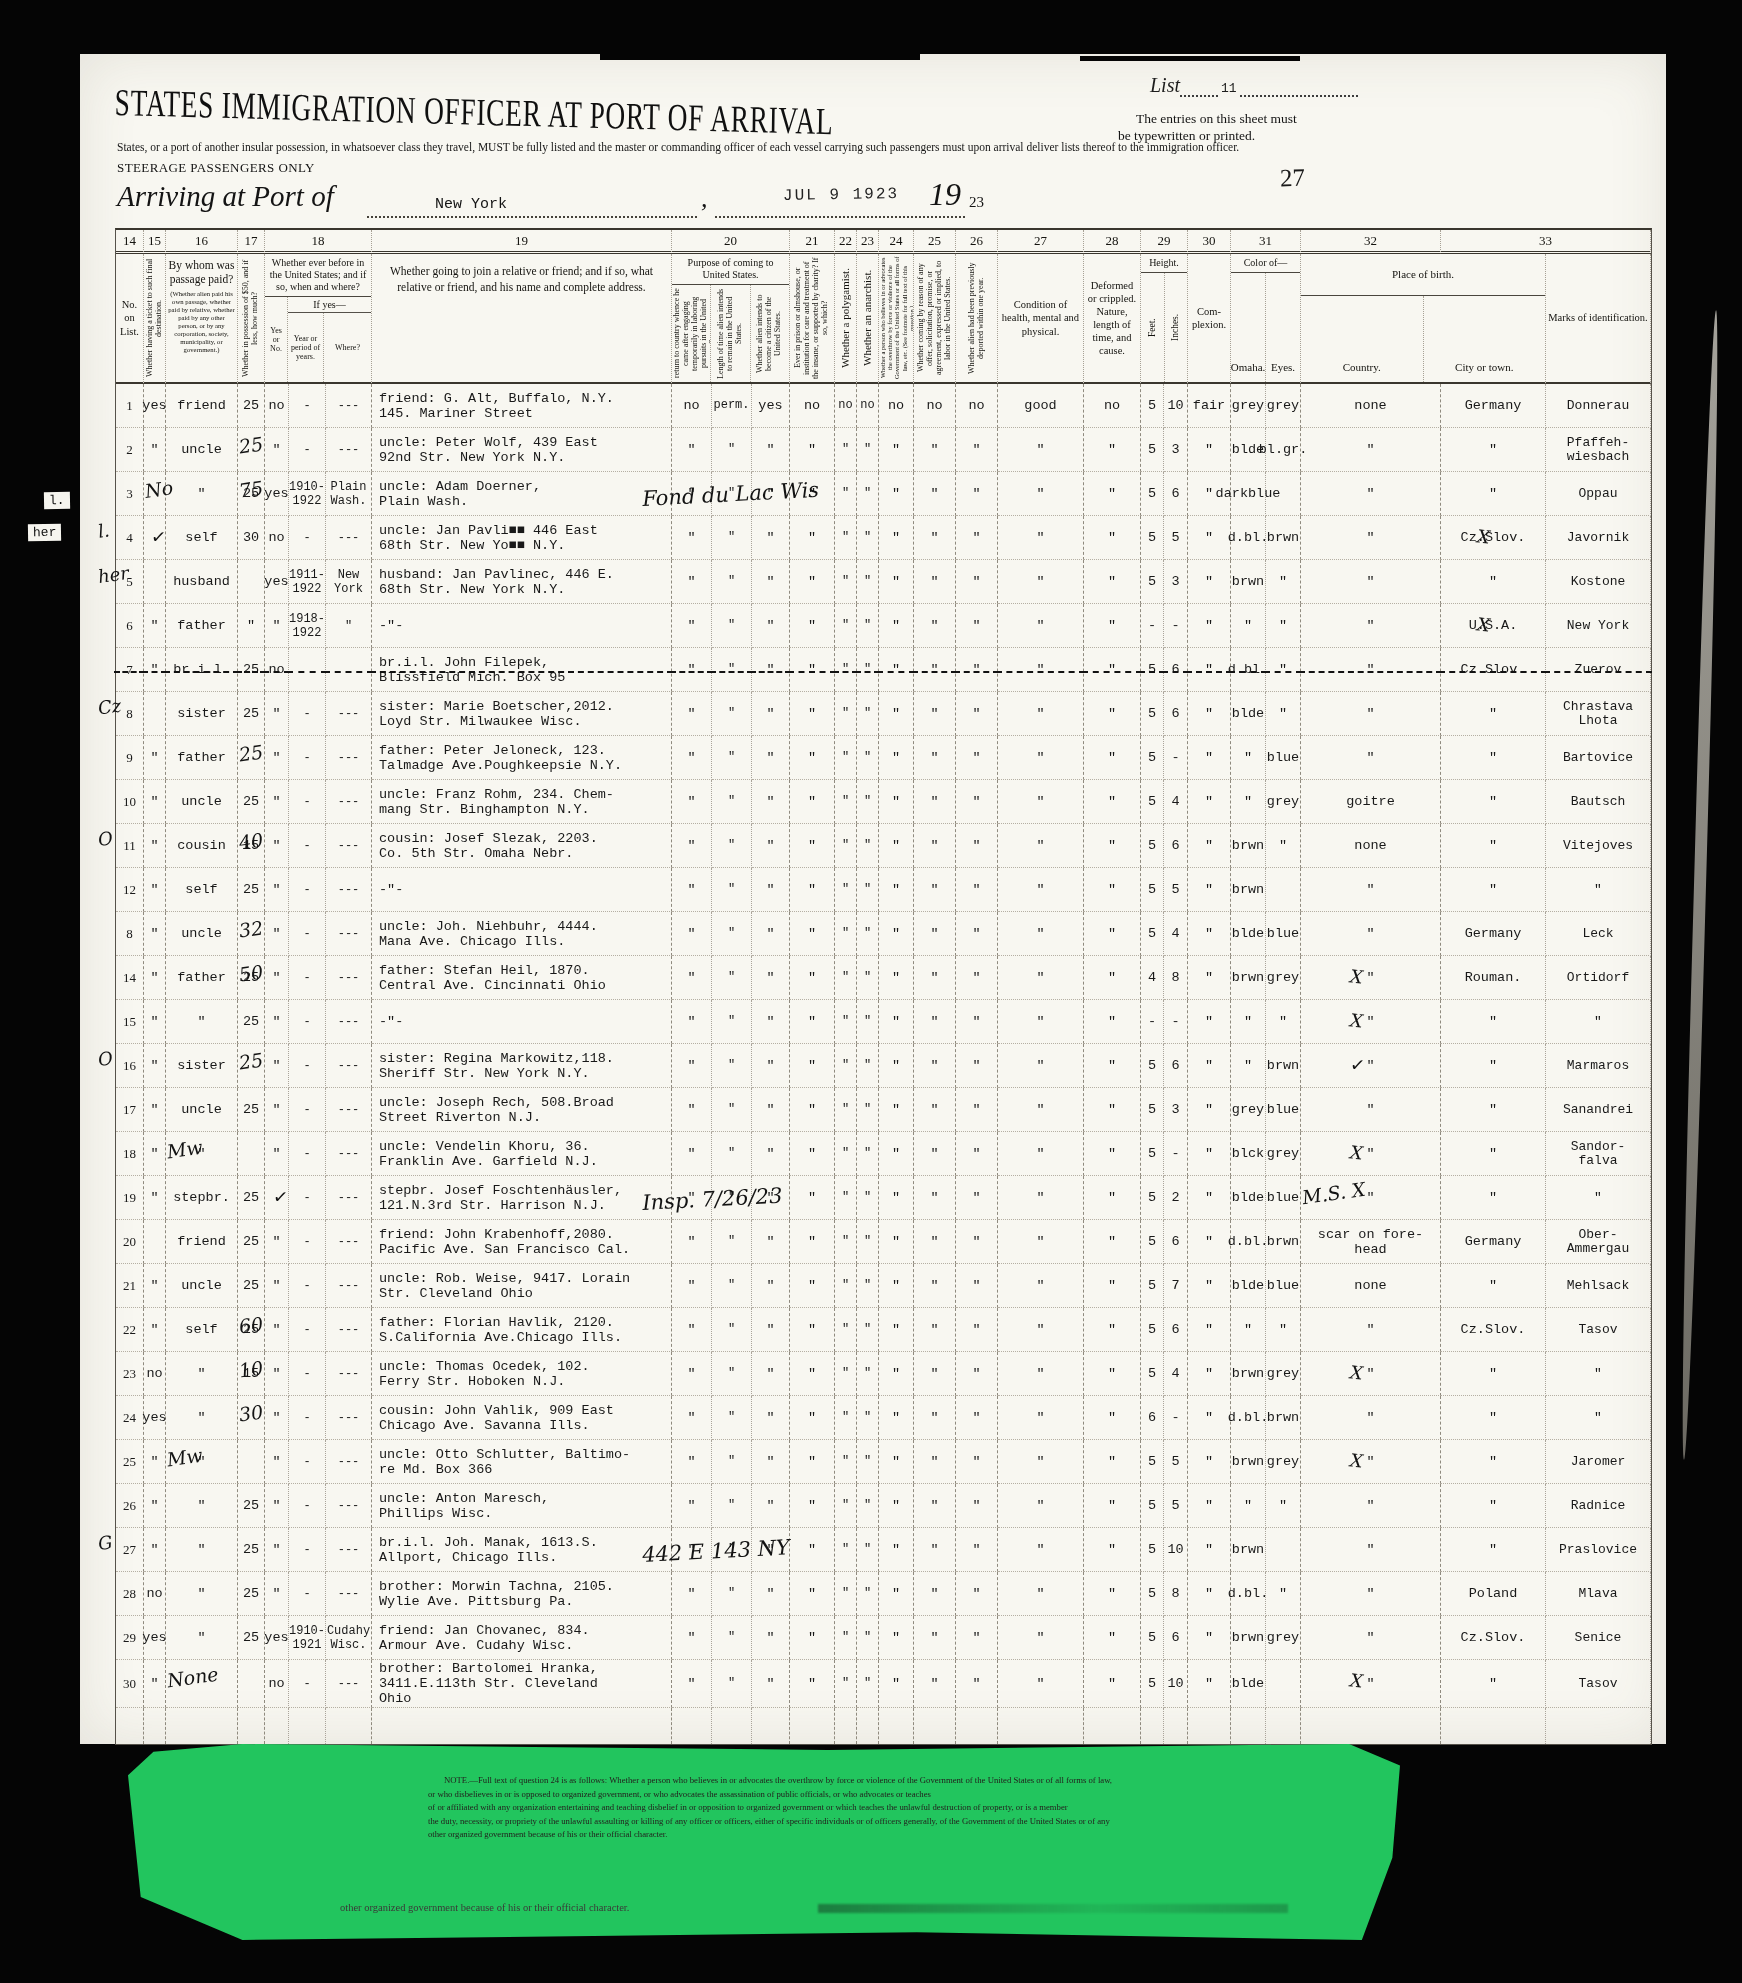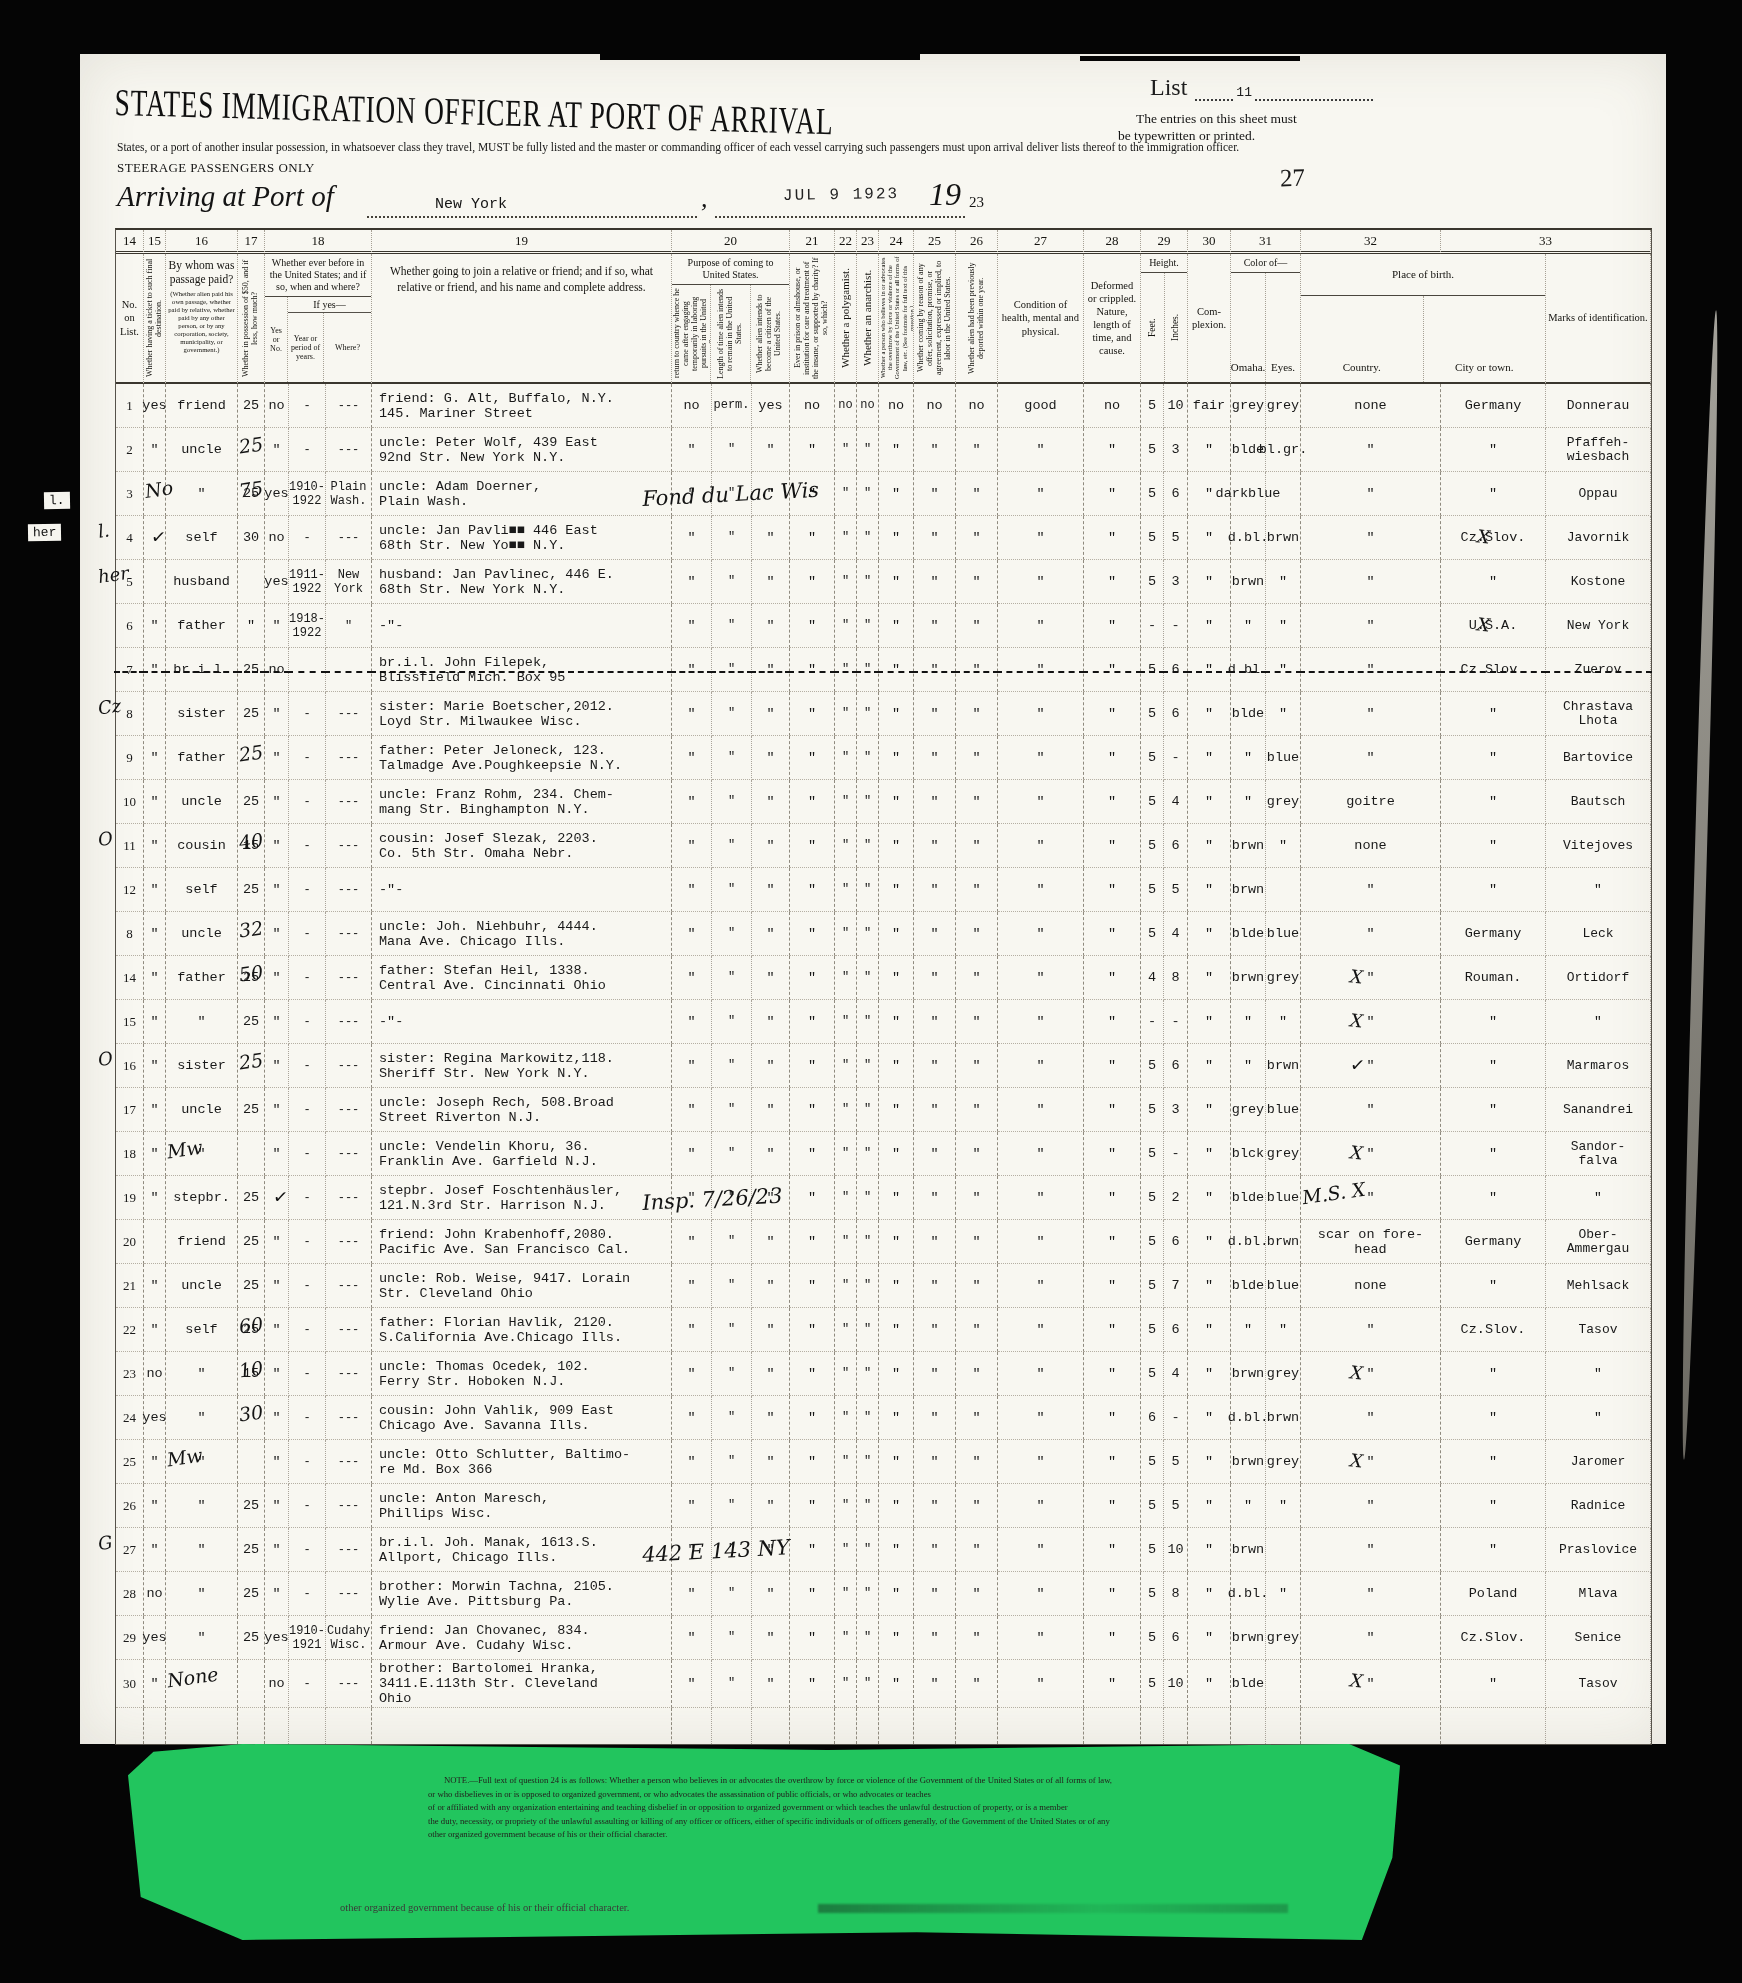--- a/index.html
+++ b/index.html
@@ -7,21 +7,21 @@
         font-family:"Liberation Serif",serif;}
   
   .paper{position:absolute;left:80px;top:54px;width:1586px;height:1690px;
          background:#f8f7f1;box-shadow:inset 0 0 60px rgba(90,80,60,.12);}
   .glitch{position:absolute;background:#050505;}
   .sliver{position:absolute;left:1694px;top:310px;width:12px;height:1150px;
           background:linear-gradient(#d9d6cc,#8f8c82);border-radius:50%/500px;
           transform:rotate(1.6deg);opacity:.75;}
   
   .list-line{position:absolute;left:1070px;top:20px;display:flex;align-items:flex-end;color:#1d1d1d;}
-  .list-word{font-size:24px;margin-right:8px;}
+  .list-word{font-style:italic;font-size:20px;margin-right:0;}
   .leader{border-bottom:2px dotted #3c3c3c;height:18px;}
   .l1{width:38px;} .l2{width:118px;}
   .list-num{font-family:"Liberation Mono",monospace;font-size:13px;padding:0 3px 1px;}
   .typed-note{position:absolute;left:1038px;top:56px;width:260px;font-size:13.5px;line-height:17px;color:#141414;}
   .typed-note .ind{text-indent:18px;}
   .doc-title{position:absolute;left:35px;top:26px;font-size:38px;letter-spacing:1px;color:#101010;
              white-space:nowrap;transform:scaleX(.72) rotate(1.1deg);transform-origin:left top;}
   .doc-subtitle{position:absolute;left:37px;top:87px;font-size:11.5px;white-space:nowrap;color:#171717;}
   .steerage{position:absolute;left:37px;top:106px;font-size:13px;letter-spacing:.4px;color:#141414;}
   .pagenum{position:absolute;left:1200px;top:110px;font-size:25px;color:#1a1a1a;transform:rotate(-2deg);}
@@ -610,21 +610,21 @@
         <div class="cell c-mk dk">"</div>
         <div class="cell c-co">Germany</div>
         <div class="cell c-ci">Leck</div>
         <div class="cell c-n dk">14</div>
         <div class="cell c-tk dk">"</div>
         <div class="cell c-pd dk">father</div>
         <div class="cell c-ps dk">25<span class="hw">50</span></div>
         <div class="cell c-yn">"</div>
         <div class="cell c-yr">-</div>
         <div class="cell c-wh dk">---</div>
-        <div class="cell c-rel dk">father: Stefan Heil, 1338.
+        <div class="cell c-rel dk">father: Stefan Heil, 1870.
 Central Ave. Cincinnati Ohio</div>
         <div class="cell c-pr">"</div>
         <div class="cell c-pl">"</div>
         <div class="cell c-pc dk">"</div>
         <div class="cell c-q21 dk">"</div>
         <div class="cell c-q22 dk">"</div>
         <div class="cell c-q23 dk">"</div>
         <div class="cell c-q24 dk">"</div>
         <div class="cell c-q25 dk">"</div>
         <div class="cell c-q26 dk">"</div>

